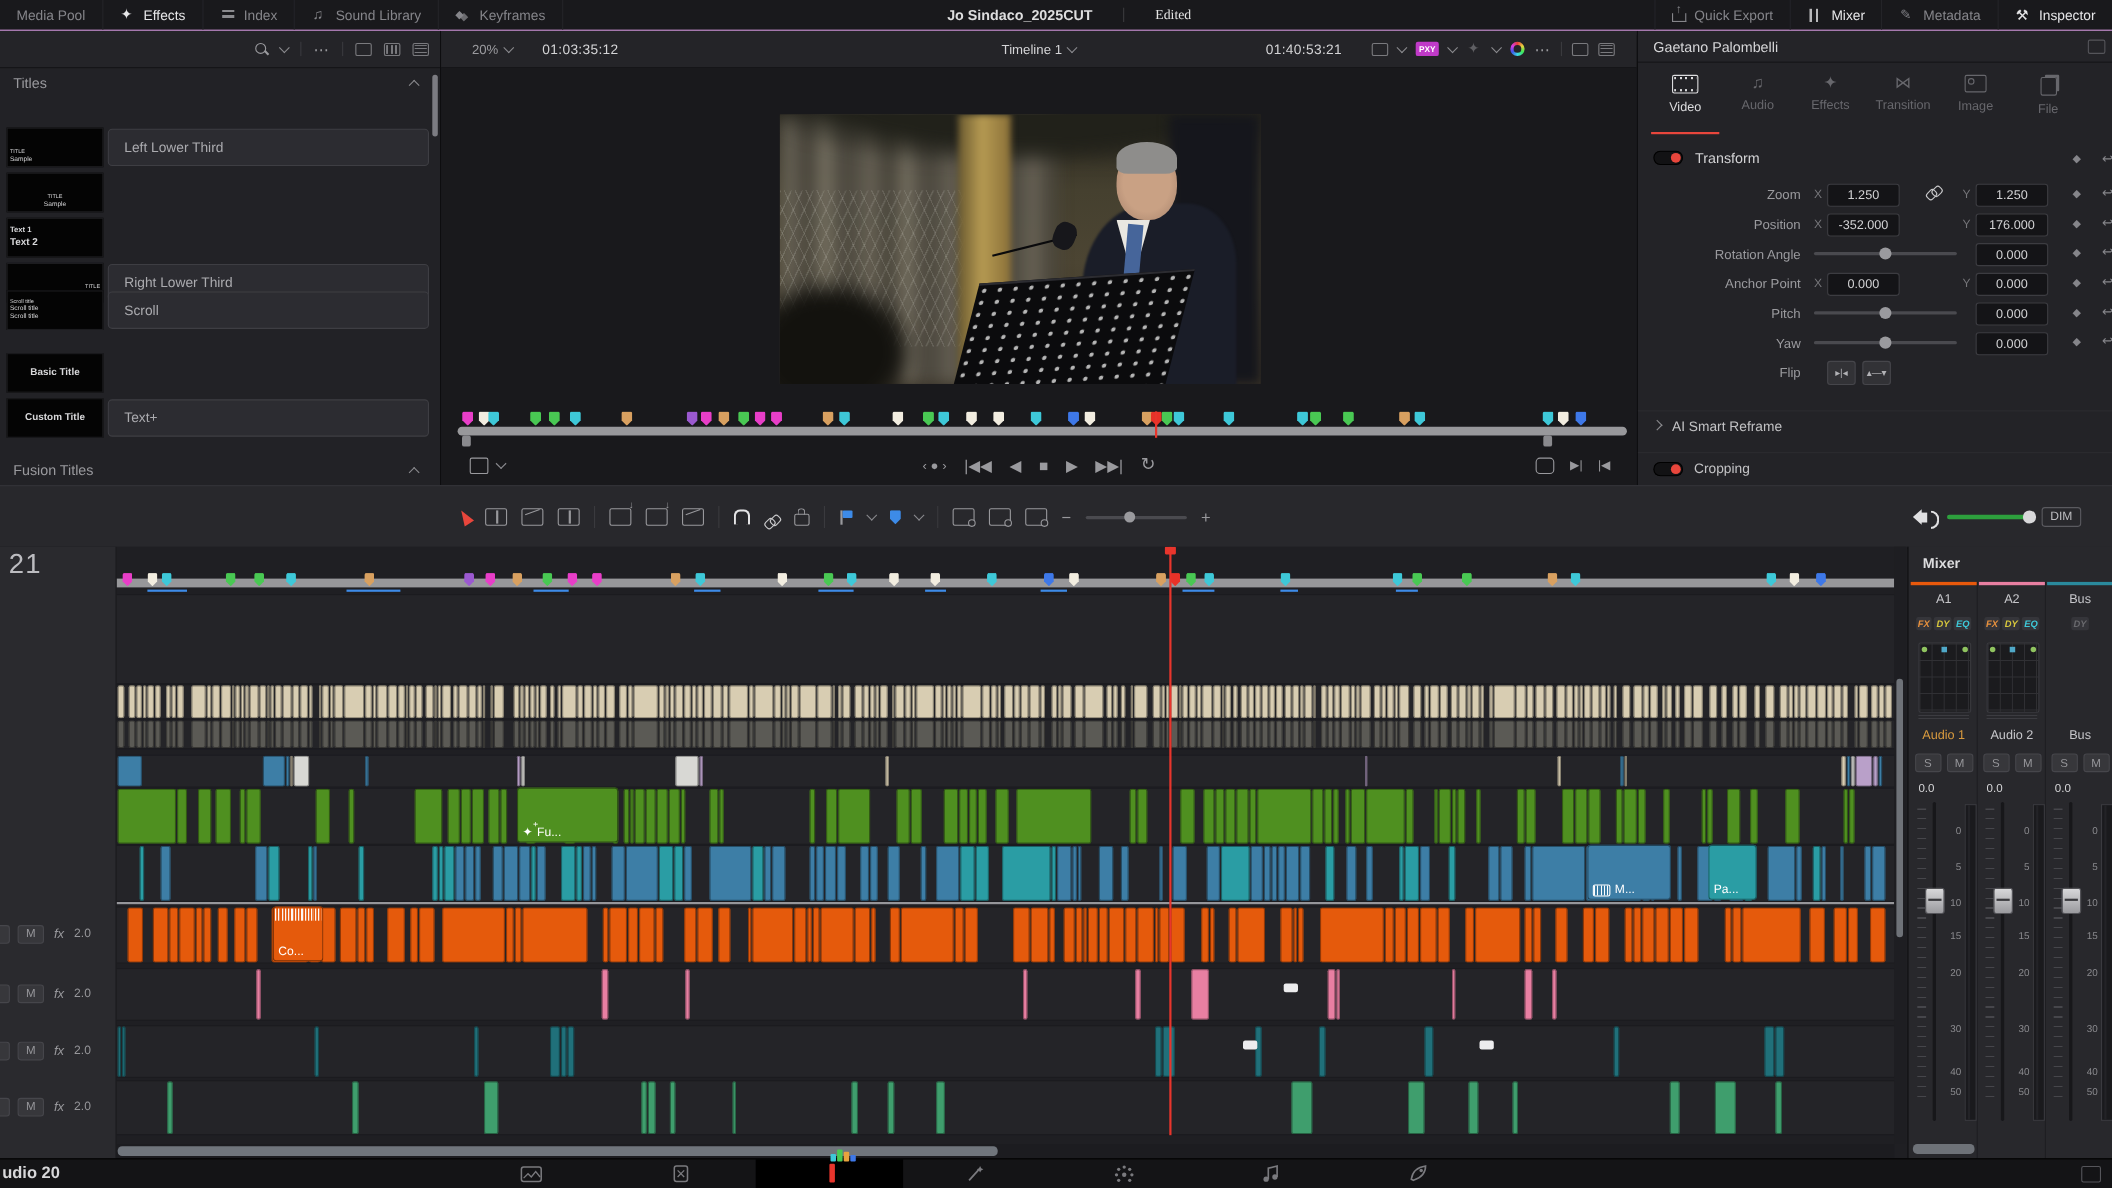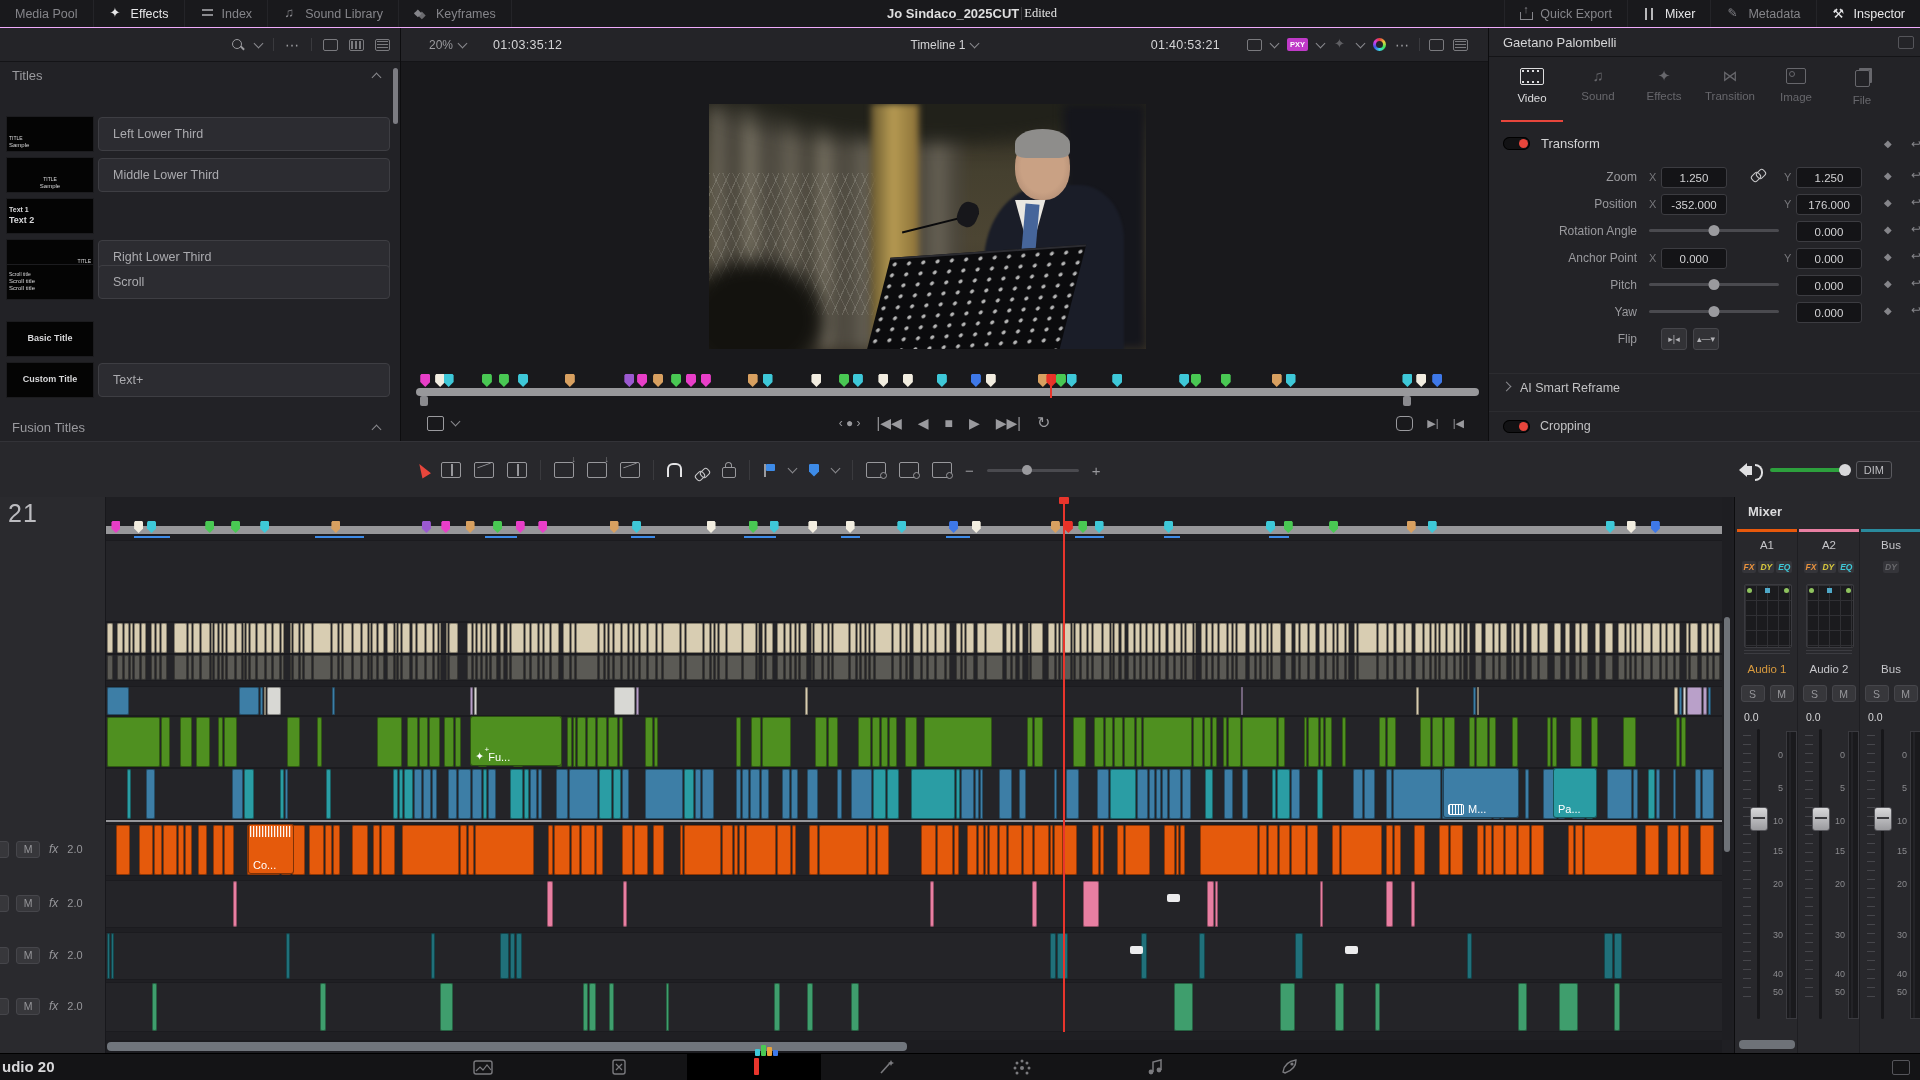--- a/index.html
+++ b/index.html
@@ -5,21 +5,21 @@
   html,body{margin:0;padding:0;background:#0b0b0c;}
   .stage{position:relative;width:1920px;height:1080px;background:#202024;overflow:hidden;
          font-family:"Liberation Sans",sans-serif;color:#c8c8ca;font-size:12px;-webkit-font-smoothing:antialiased;}
   
   .topbar{position:absolute;left:0;top:0;width:1920px;height:27px;background:#19191c;border-bottom:5px solid #f0abfc;display:flex;align-items:center;}
   .tbgrp{display:flex;height:100%;align-items:center;}
   .tbgrp.right{position:absolute;right:0;top:0;}
   .tbitem{display:flex;align-items:center;gap:7px;padding:0 15px;height:100%;color:#85858a;font-size:12.5px;border-right:1px solid #242428;cursor:default;}
   .tbgrp.right .tbitem{border-right:none;border-left:1px solid #242428;}
   .tbitem.active{color:#e6e6e8;}
-  .tbcenter{position:absolute;left:0;right:0;top:0;height:27px;display:flex;align-items:center;justify-content:center;gap:2px;pointer-events:none;padding-left:24px;}
+  .tbcenter{position:absolute;left:0;right:0;top:0;height:27px;display:flex;align-items:center;justify-content:center;gap:28px;pointer-events:none;padding-left:24px;}
   .tbtitle{color:#dededf;font-weight:bold;font-size:13px;}
   .tbstatus{color:#e5e5e5;font-size:12.5px;font-family:Liberation Serif, serif;}
   .vsep{width:1px;height:13px;background:#3a3a3e;}
   .tbic{width:15px;height:14px;position:relative;display:inline-block;}
   .g-effects::before{content:"\2726";position:absolute;left:1px;top:-2px;font-size:13px;}
   .g-index::before{content:"";position:absolute;left:2px;right:2px;top:2px;bottom:2px;background:repeating-linear-gradient(#8a8a8e 0 2px,transparent 2px 5px);}
   .g-sound-library::before{content:"\266B";position:absolute;left:1px;top:-2px;font-size:13px;}
   .g-keyframes::before{content:"\25C6";position:absolute;left:0;top:0;font-size:10px;text-shadow:4px 2px 0 #6a6a6e;}
   .g-quick-export{border:1px solid #85858a;border-top:none;width:11px;height:7px;margin-top:5px;}
   .g-quick-export::before{content:"\2191";position:absolute;left:2px;top:-9px;font-size:11px;}
@@ -285,21 +285,20 @@
             </div>
             <div class="tpill">Left Lower Third</div>
           </div>
           <div class="trow" style="top: 41px;">
             <div class="tthumb">
               <div style="position: absolute; inset: 2px; display: flex; flex-direction: column; align-items: center; justify-content: flex-end;">
                 <span style="font-size: 5px; line-height: 1.25; font-weight: normal; color: rgb(216, 216, 218);">TITLE</span>
                 <span style="font-size: 6px; line-height: 1.25; font-weight: normal; color: rgb(216, 216, 218);">Sample</span>
               </div>
             </div>
-            <div class="tpill">Middle Lower Third</div>
           </div>
           <div class="trow" style="top: 82px;">
             <div class="tthumb">
               <div style="position: absolute; inset: 2px; display: flex; flex-direction: column; align-items: flex-start; justify-content: center;">
                 <span style="font-size: 7px; line-height: 1.25; font-weight: bold; color: rgb(216, 216, 218);">Text 1</span>
                 <span style="font-size: 9px; line-height: 1.25; font-weight: bold; color: rgb(216, 216, 218);">Text 2</span>
               </div>
             </div>
           </div>
           <div class="trow" style="top: 123px;">
@@ -461,21 +460,21 @@
         <span>Gaetano Palombelli</span>
         <span style="position:absolute;right:6px;top:8px;width:14px;height:11px;border:1px solid #55555a;border-radius:2px;"></span>
       </div>
       <div class="insp-tabs" id="inspTabs">
           <div class="itab active">
             <span class="t-video"></span>
             <span>Video</span>
           </div>
           <div class="itab">
             <span class="t-glyph">♫</span>
-            <span>Sound</span>
+            <span>Audio</span>
           </div>
           <div class="itab">
             <span class="t-glyph">✦</span>
             <span>Effects</span>
           </div>
           <div class="itab">
             <span class="t-glyph">⋈</span>
             <span>Transition</span>
           </div>
           <div class="itab">

